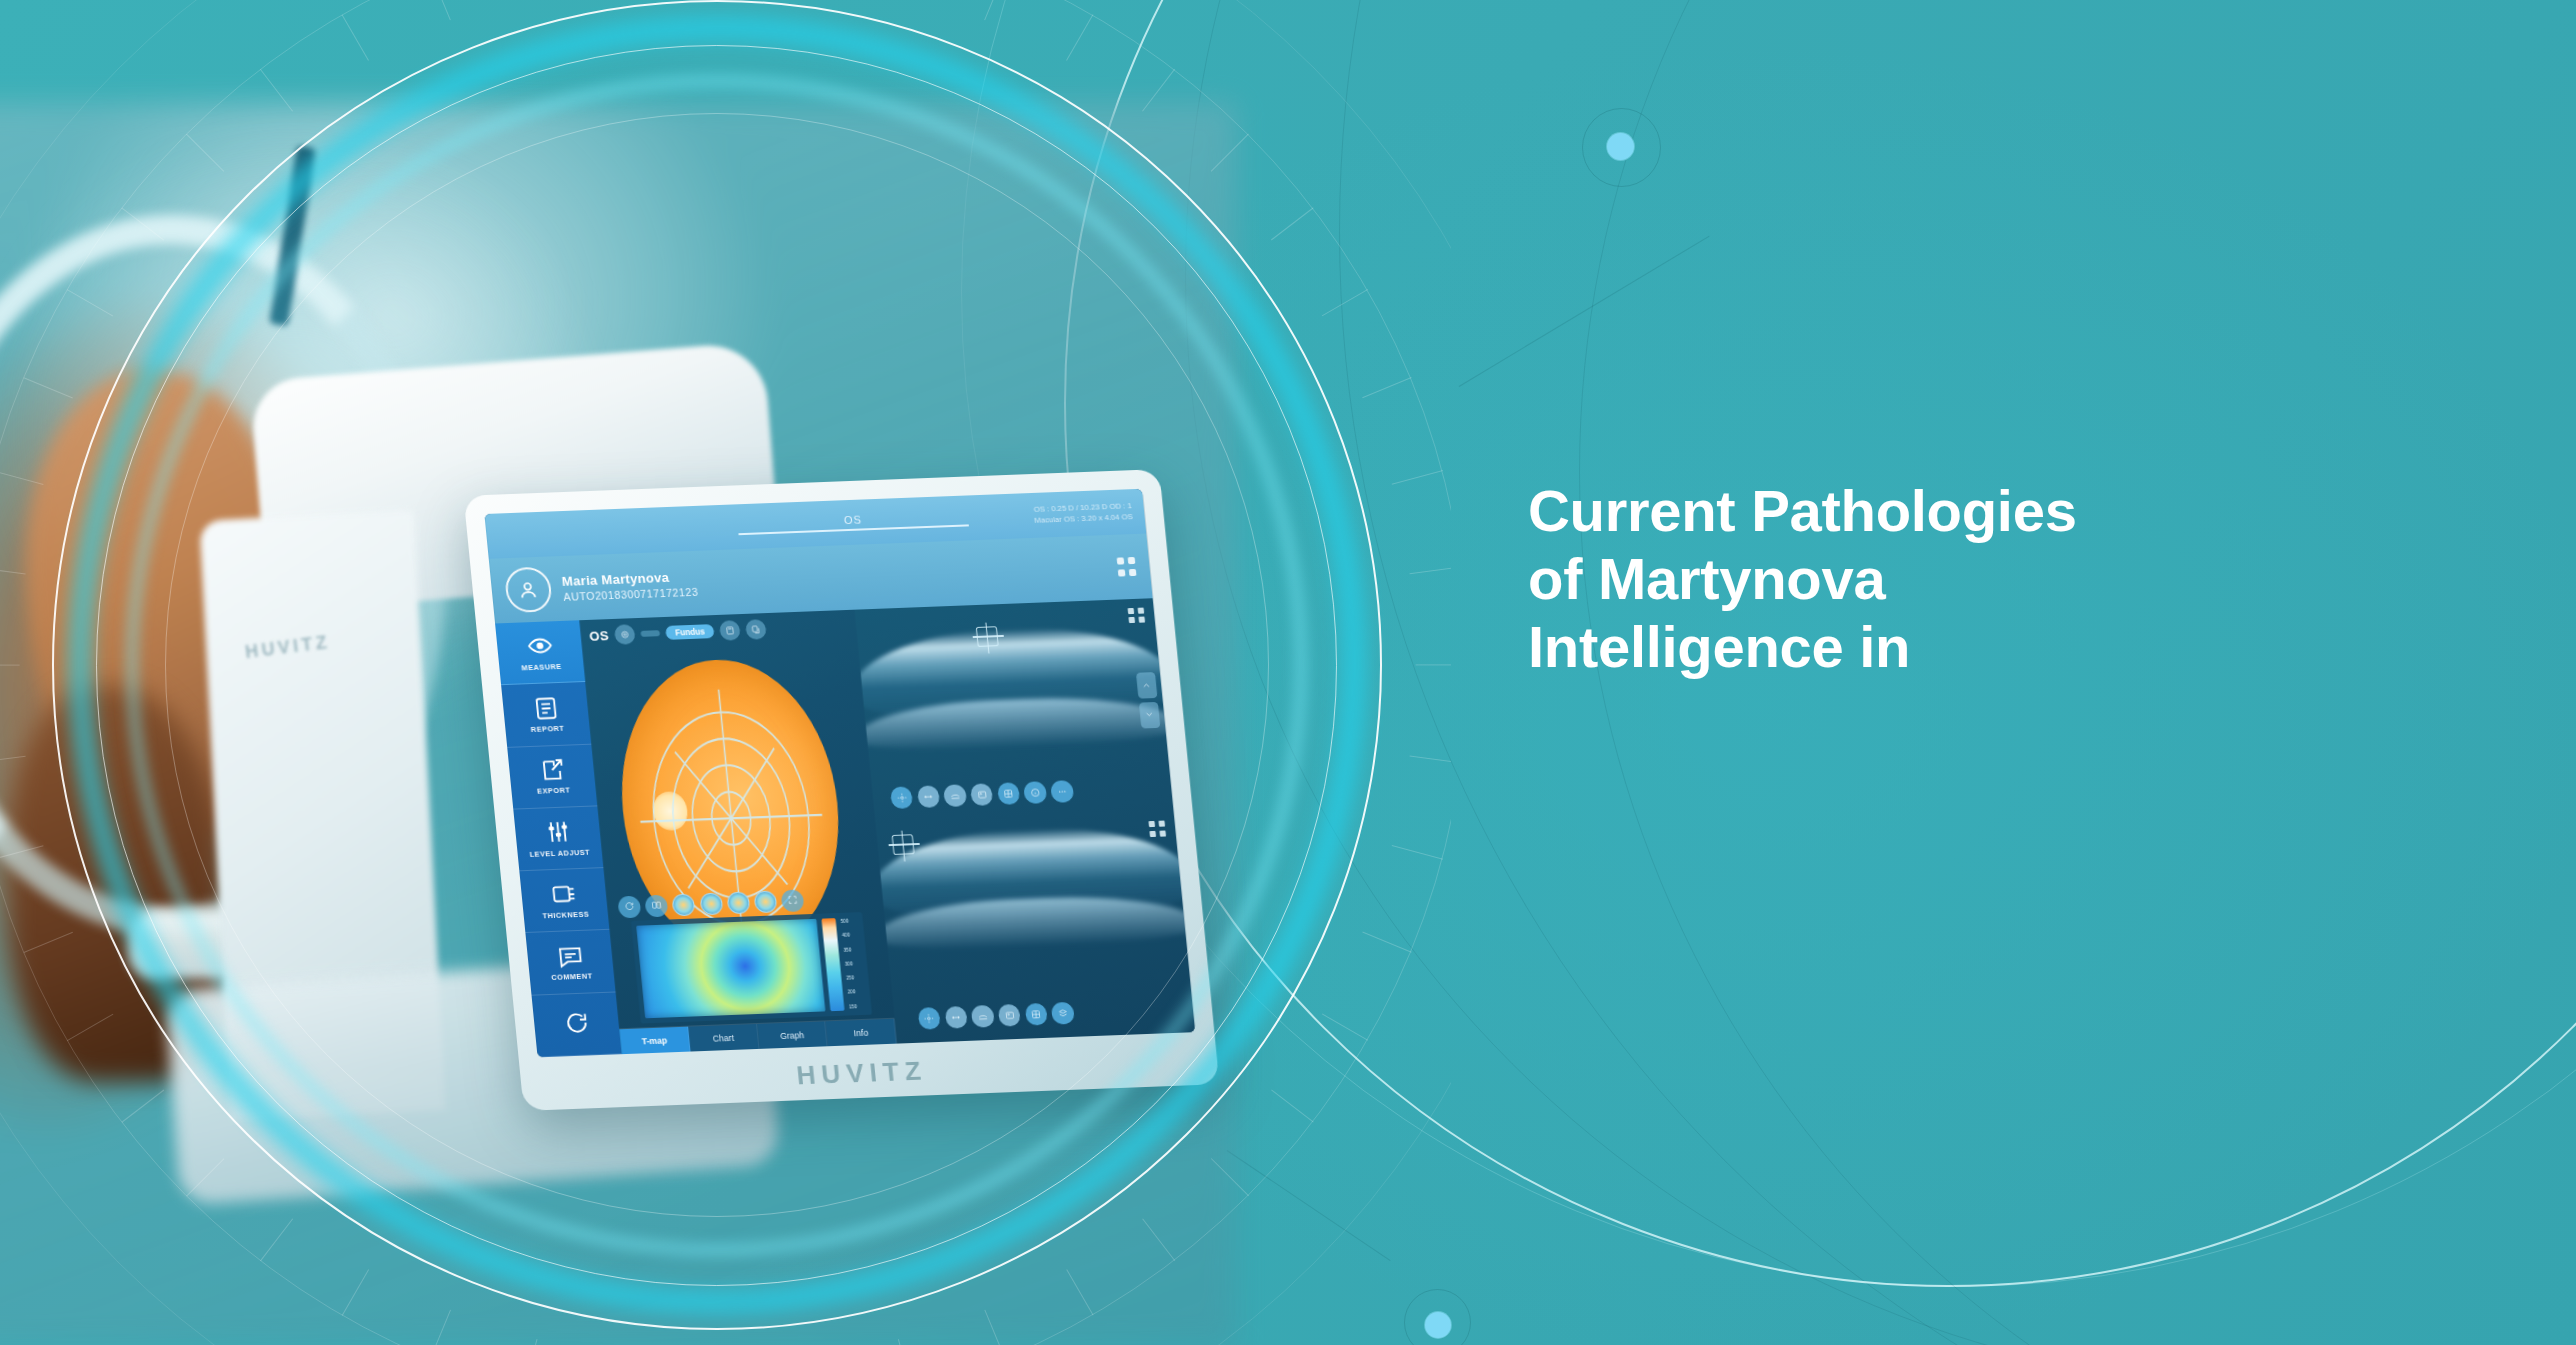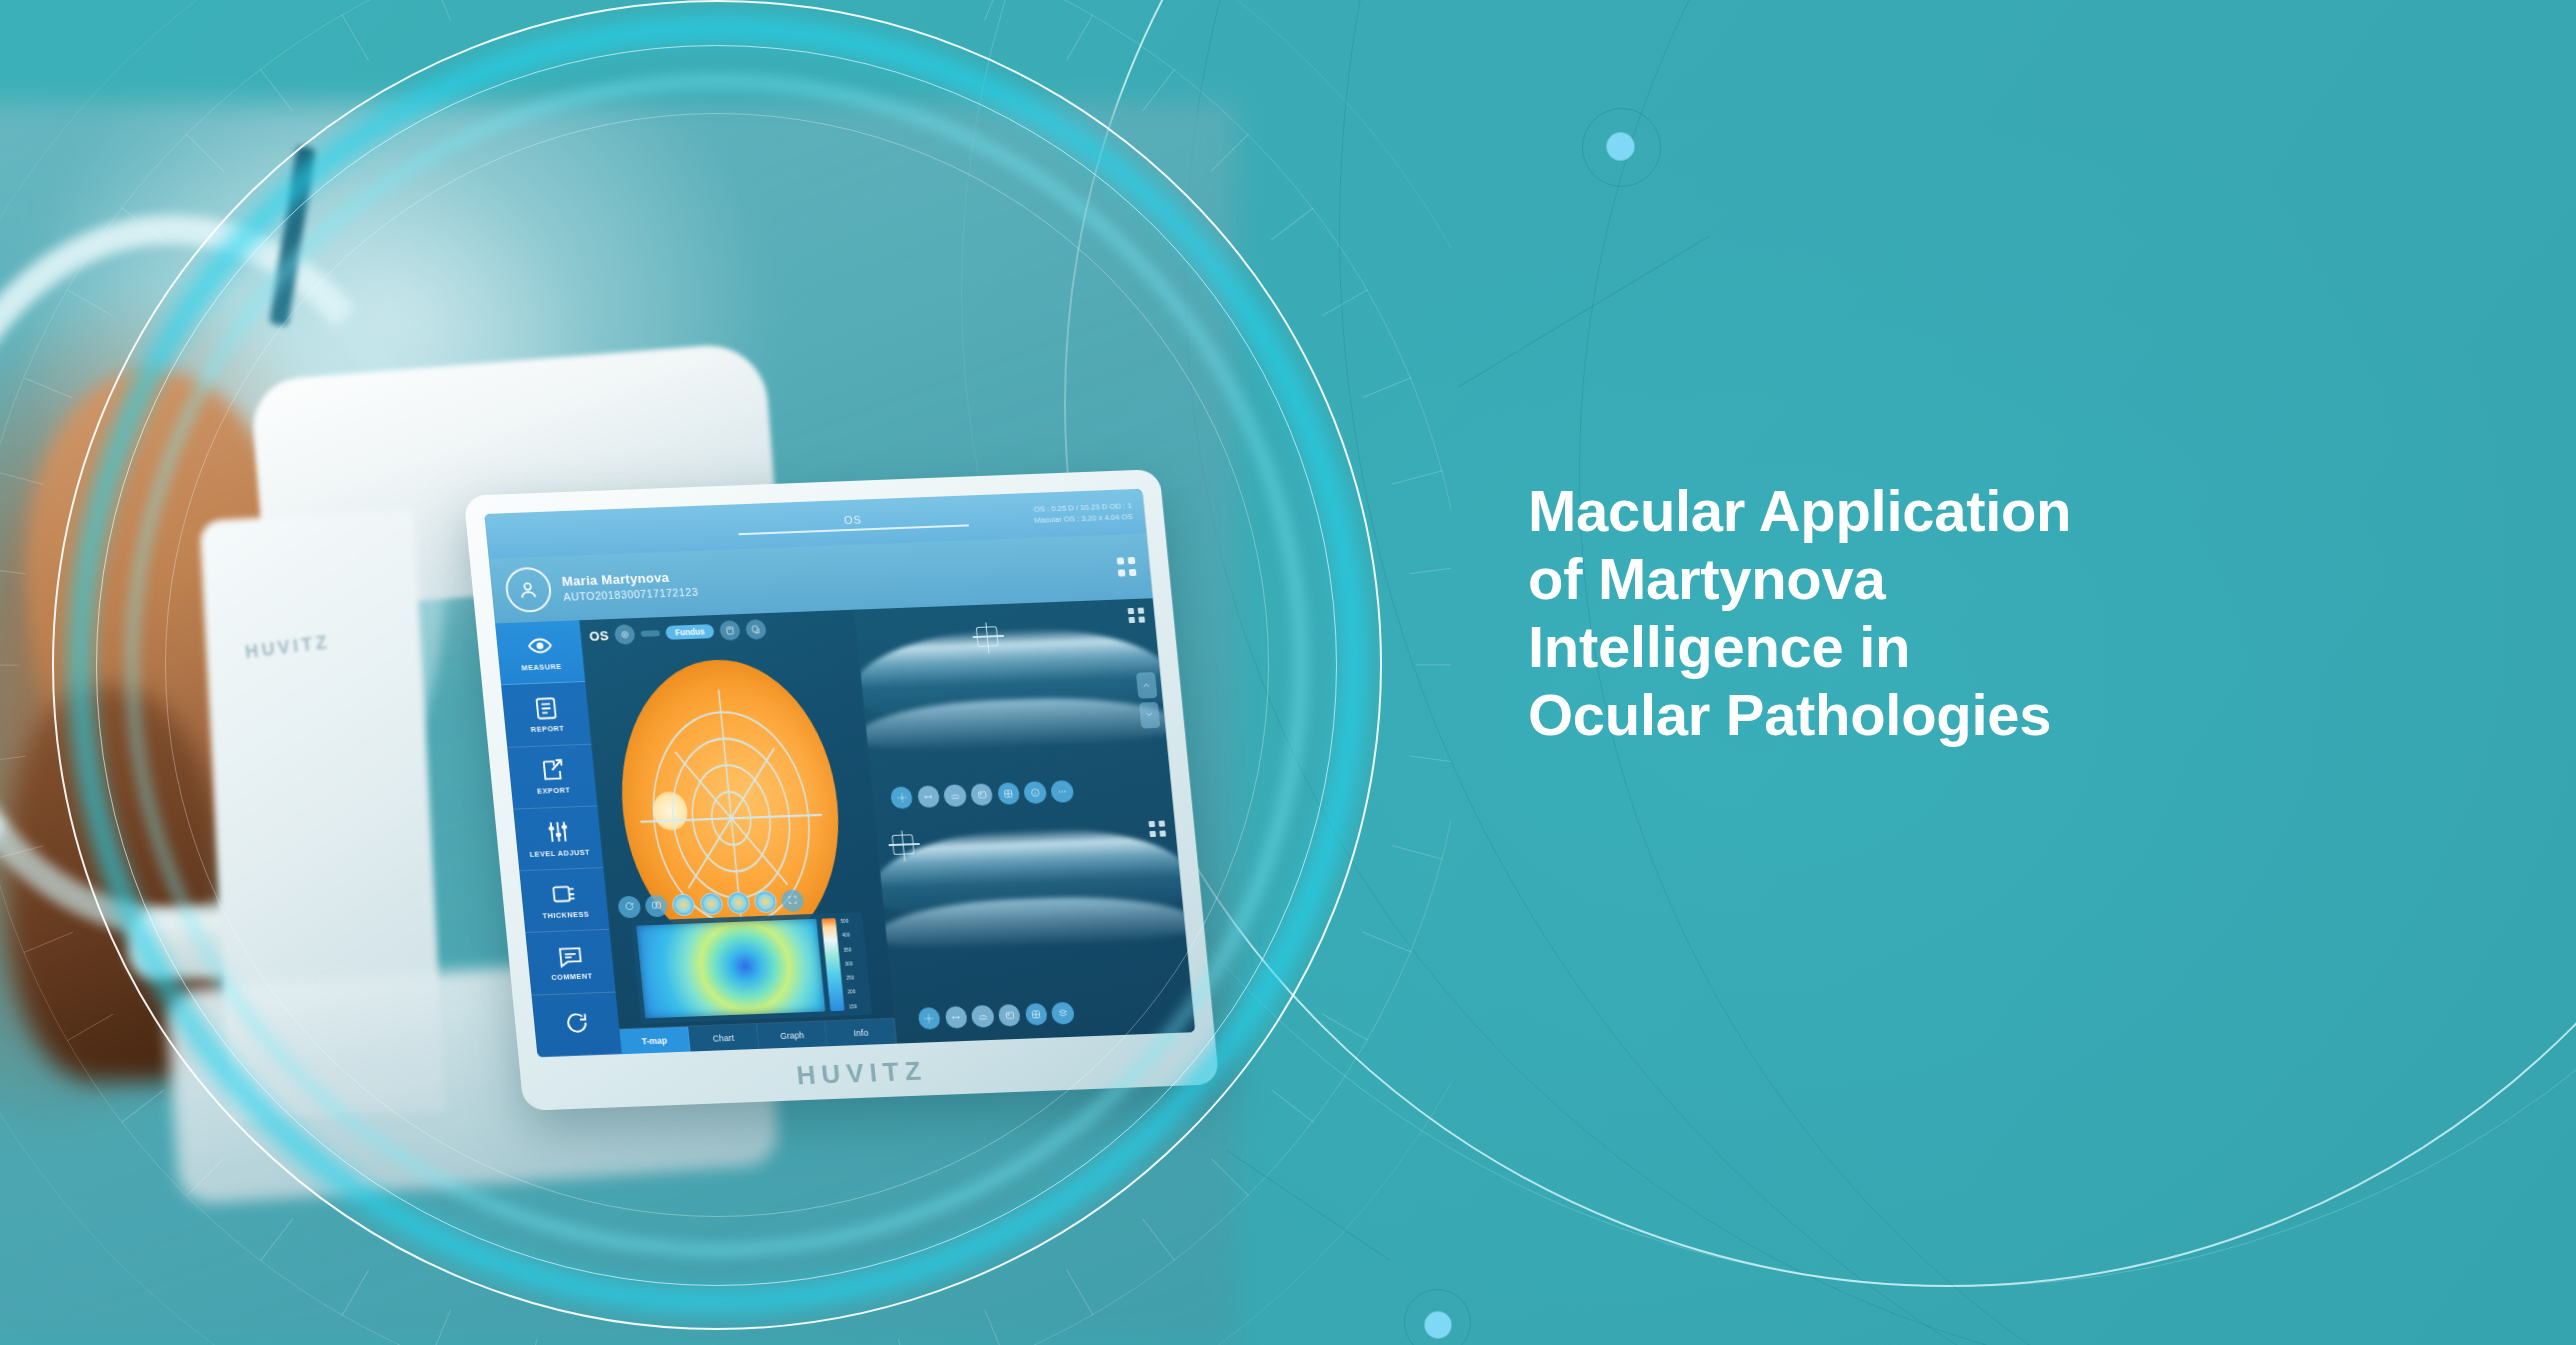--- a/index.html
+++ b/index.html
@@ -888,20 +888,19 @@
         <span style="transform: rotate(300deg);"></span>
         <span style="transform: rotate(307.5deg);"></span>
         <span style="transform: rotate(315deg);"></span>
         <span style="transform: rotate(322.5deg);"></span>
         <span style="transform: rotate(330deg);"></span>
         <span style="transform: rotate(337.5deg);"></span>
       </div>
   </div>
 
   <div id="title-block">
-    <div class="title-line">Macular Application</div>
+    <div class="title-line">Current Pathologies</div>
     <div class="title-line">of Martynova</div>
     <div class="title-line">Intelligence in</div>
-    <div class="title-line">Ocular Pathologies</div>
   </div>
 
 </div>
 
 
 </body></html>

